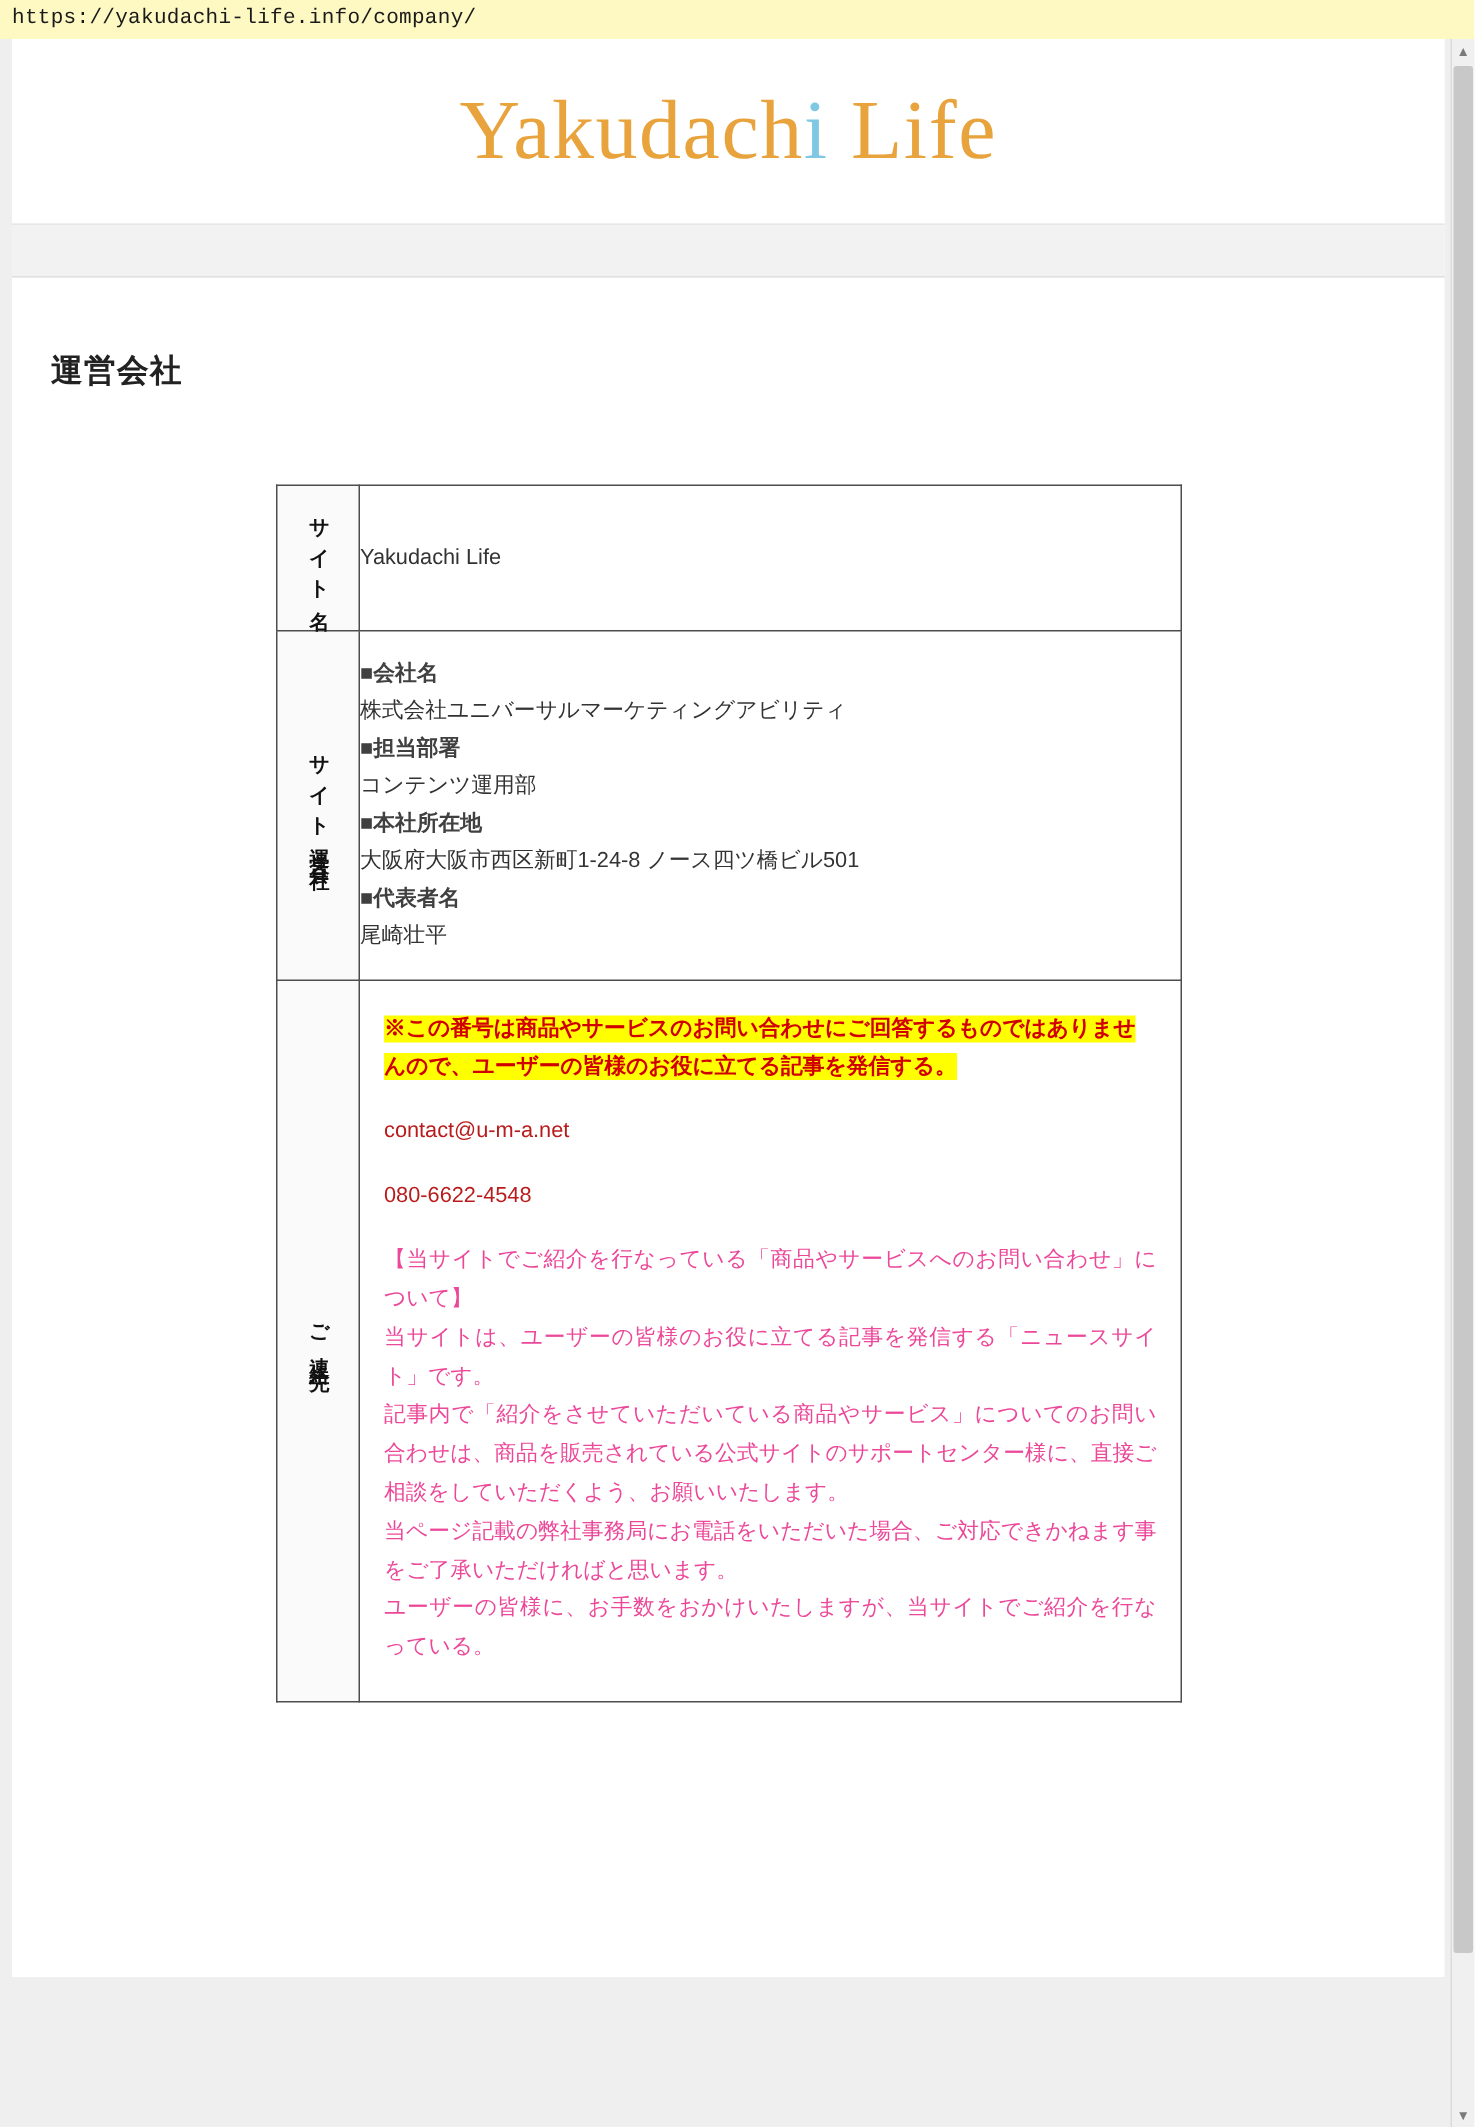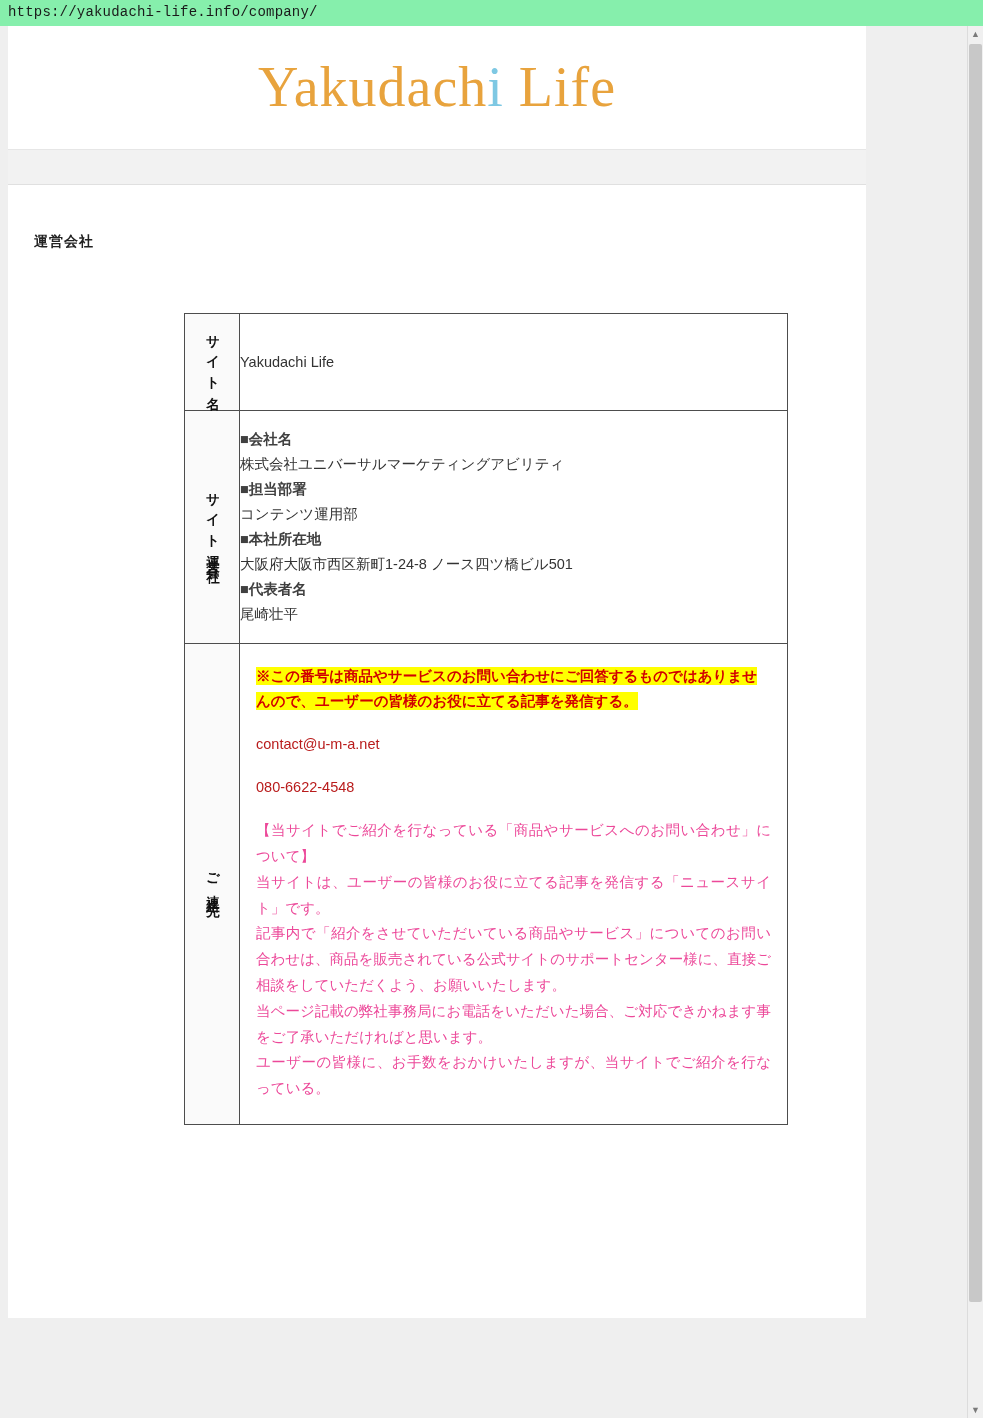--- a/index.html
+++ b/index.html
@@ -16,34 +16,34 @@
     position: relative;
   }
   .url-bar {
     height: 26px;
     padding: 4px 0 0 8px;
     box-sizing: border-box;
     font-family: "Liberation Mono", monospace;
     font-size: 14px;
     color: #1a1a1a;
     letter-spacing: 0.2px;
-    background: #86efac;
+    background: #fef9c3;
   }
   .viewport {
     position: relative;
     width: 983px;
     height: 1392px;
     background: #efefef;
     overflow: hidden;
   }
   .page {
     position: absolute;
     left: 8px;
     top: 0;
-    width: 858px;
+    width: 955px;
     background: #ffffff;
     min-height: 1292px;
     box-sizing: border-box;
   }
   .site-header {
     height: 122px;
     background: #ffffff;
     display: flex;
     align-items: center;
     justify-content: center;
@@ -63,21 +63,21 @@
   .nav-strip {
     height: 34px;
     background: #f2f2f2;
     border-top: 1px solid #e6e6e6;
     border-bottom: 1px solid #e0e0e0;
   }
   .content {
     padding: 48px 0 0 0;
   }
   .page-heading {
-    font-size: 14px;
+    font-size: 21px;
     font-weight: bold;
     color: #222222;
     margin: 0 0 0 26px;
     letter-spacing: 1px;
   }
   .table-wrap {
     margin: 62px 0 0 176px;
     width: 604px;
   }
   table.company {

